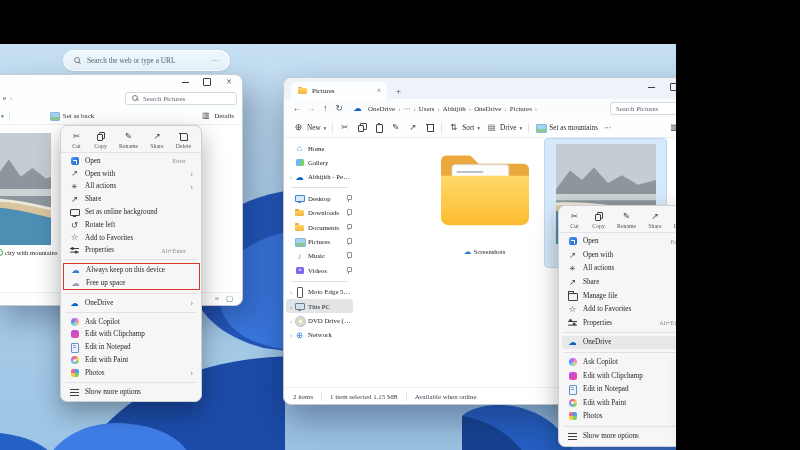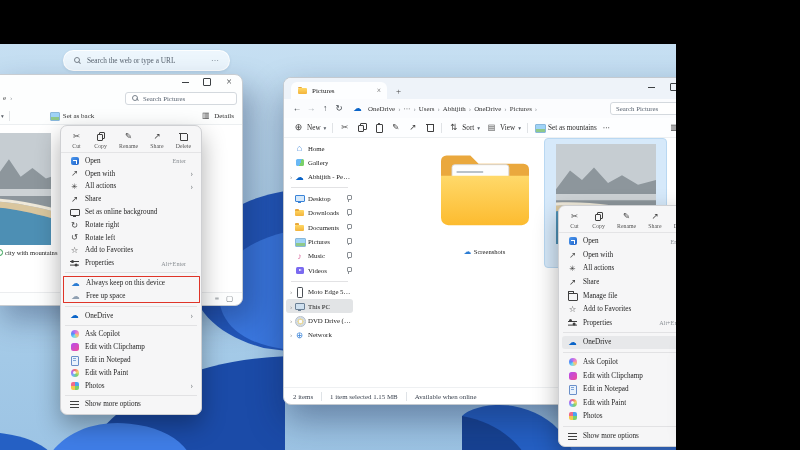--- a/index.html
+++ b/index.html
@@ -362,26 +362,20 @@
           <span class="msc"></span>
           <span class="mchev"></span>
         </div>
         <div class="mitem">
           <span class="mic ic-monitor"></span>
           <span class="mlabel">Set as online background</span>
           <span class="msc"></span>
           <span class="mchev"></span>
         </div>
         <div class="mitem">
-          <span class="mic ic-rotate-right"></span>
-          <span class="mlabel">Rotate right</span>
-          <span class="msc"></span>
-          <span class="mchev"></span>
-        </div>
-        <div class="mitem">
           <span class="mic ic-rotate-left"></span>
           <span class="mlabel">Rotate left</span>
           <span class="msc"></span>
           <span class="mchev"></span>
         </div>
         <div class="mitem">
           <span class="mic ic-star"></span>
           <span class="mlabel">Add to Favorites</span>
           <span class="msc"></span>
           <span class="mchev"></span>
@@ -521,21 +515,21 @@
       <span class="tico ic-share"></span>
       <span class="tico ic-delete"></span>
       <span class="tool-div"></span>
       <span class="tbtn">
         <span class="tico ic-sort"></span>
         <span>Sort</span>
         <span class="caret">▾</span>
       </span>
       <span class="tbtn">
         <span class="tico ic-view"></span>
-        <span>View</span>
+        <span>Drive</span>
         <span class="caret">▾</span>
       </span>
       <span class="tool-div"></span>
       <span class="tbtn">
         <span class="tico ic-wallpaper"></span>
         <span>Set as mountains</span>
       </span>
       <span>⋯</span>
       <span class="tbtn" style="margin-left:auto">
         <span class="tico ic-details"></span>

